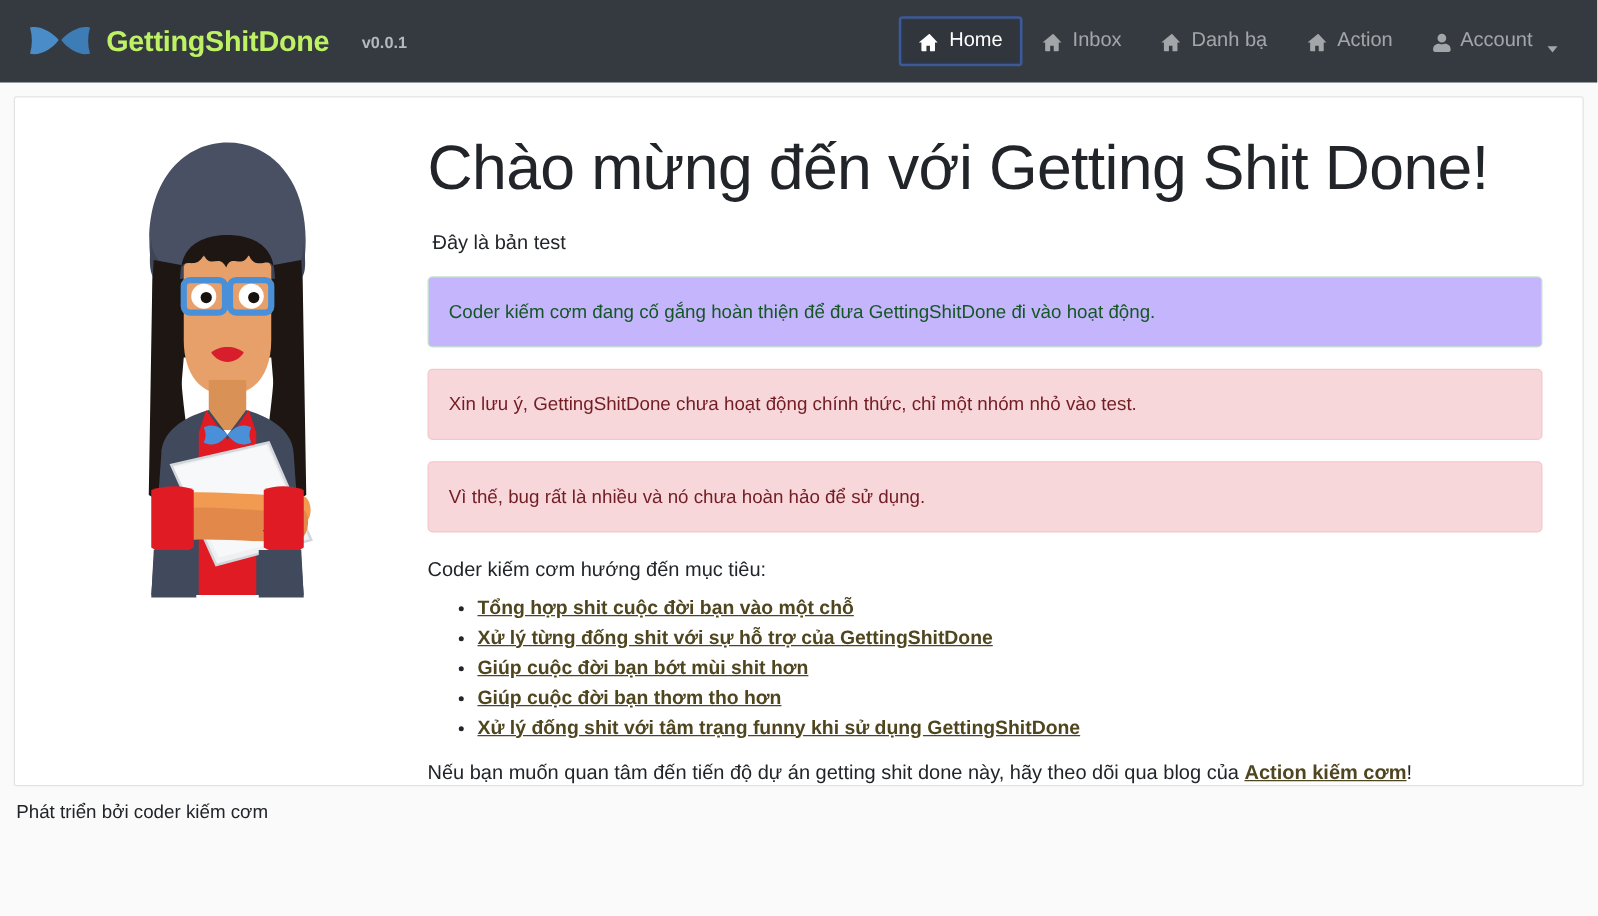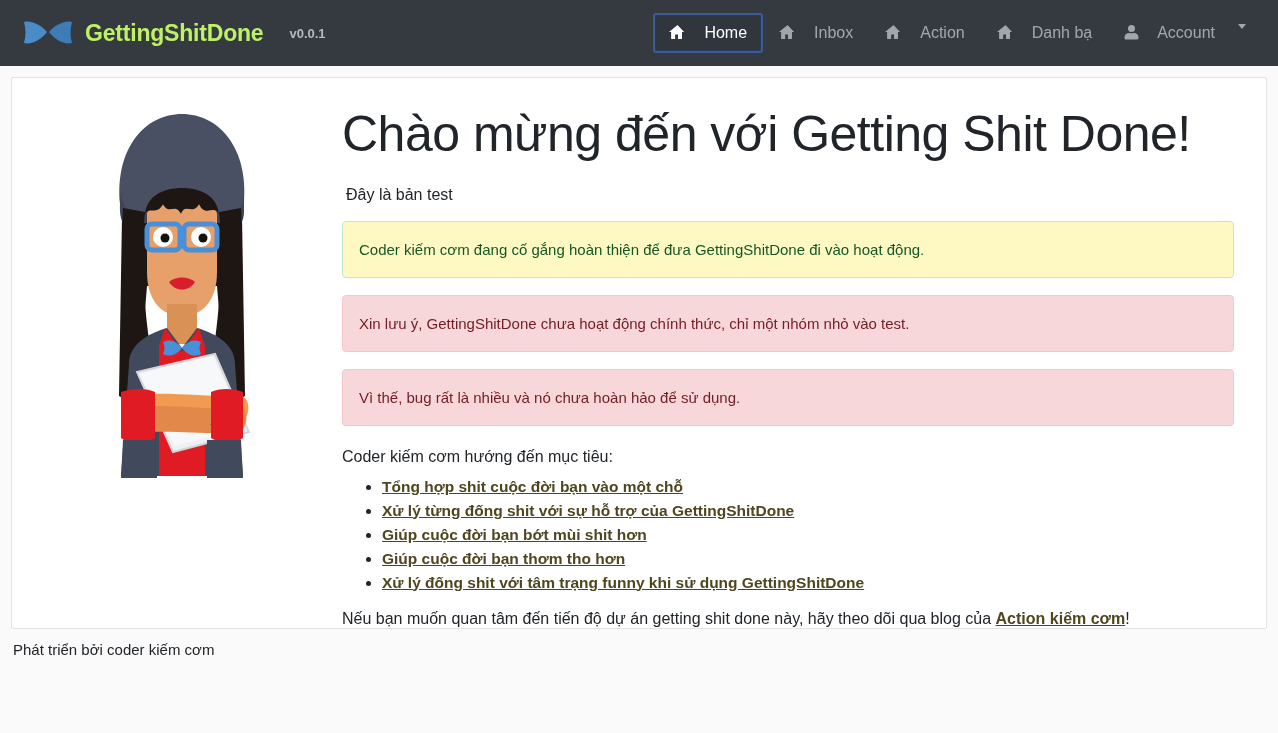--- a/index.html
+++ b/index.html
@@ -43,22 +43,22 @@
   }
 
   .nav-links {
     margin-left: auto;
     display: flex;
     align-items: center;
     gap: 0px;
   }
   .nav-item {
     display: flex;
-    align-items: flex-start;
-    gap: 18px;
+    align-items: flex-end;
+    gap: 7px;
     padding: 9px 14px;
     color: rgba(255,255,255,.55);
     font-size: 16px;
     text-decoration: none;
     border: 2px solid transparent;
     border-radius: 3px;
     white-space: nowrap;
     cursor: pointer;
   }
   .nav-item .ico { display: inline-flex; align-items: center; }
@@ -114,21 +114,21 @@
     margin: 22px 0 0 4px;
   }
 
   .alert {
     margin-top: 17px;
     padding: 17px 16px;
     border-radius: 4px;
     font-size: 15px;
     line-height: 1.4;
   }
-  .alert-success { background: #fef9c3; border: 1px solid #c3e6cb; color: #155724; }
+  .alert-success { background: #c4b5fd; border: 1px solid #c3e6cb; color: #155724; }
   .alert-danger  { background: #f8d7da; border: 1px solid #f5c6cb; color: #721c24; }
 
   .goal-intro {
     font-size: 16px;
     color: #212529;
     margin: 22px 0 0 0;
   }
   ul.goals {
     margin: 12px 0 0 0;
     padding-left: 40px;
@@ -197,30 +197,30 @@
       </span>
       <span>Inbox</span>
     </a>
 
     <a class="nav-item" href="#">
       <span class="ico">
         <svg width="17" height="16" viewBox="0 0 576 512">
             <path fill="rgba(255,255,255,.55)" d="M280 28 0 256h72v216c0 13 11 24 24 24h112V344h96v152h112c13 0 24-11 24-24V256h72L296 28c-5-4-11-4-16 0z"></path>
           </svg>
       </span>
-      <span>Action</span>
+      <span>Danh bạ</span>
     </a>
 
     <a class="nav-item" href="#">
       <span class="ico">
         <svg width="17" height="16" viewBox="0 0 576 512">
             <path fill="rgba(255,255,255,.55)" d="M280 28 0 256h72v216c0 13 11 24 24 24h112V344h96v152h112c13 0 24-11 24-24V256h72L296 28c-5-4-11-4-16 0z"></path>
           </svg>
       </span>
-      <span>Danh bạ</span>
+      <span>Action</span>
     </a>
 
     <a class="nav-item" href="#">
       <span class="ico">
         <svg width="15" height="16" viewBox="0 0 448 512">
             <path fill="rgba(255,255,255,.55)" d="M224 256a112 112 0 1 0 0-224 112 112 0 0 0 0 224zm76 32h-16a151 151 0 0 1-120 0h-16C61 288 0 349 0 424v24c0 27 21 48 48 48h352c27 0 48-21 48-48v-24c0-75-61-136-148-136z"></path>
           </svg>
       </span>
       <span>Account</span>
       <span class="caret"></span>

